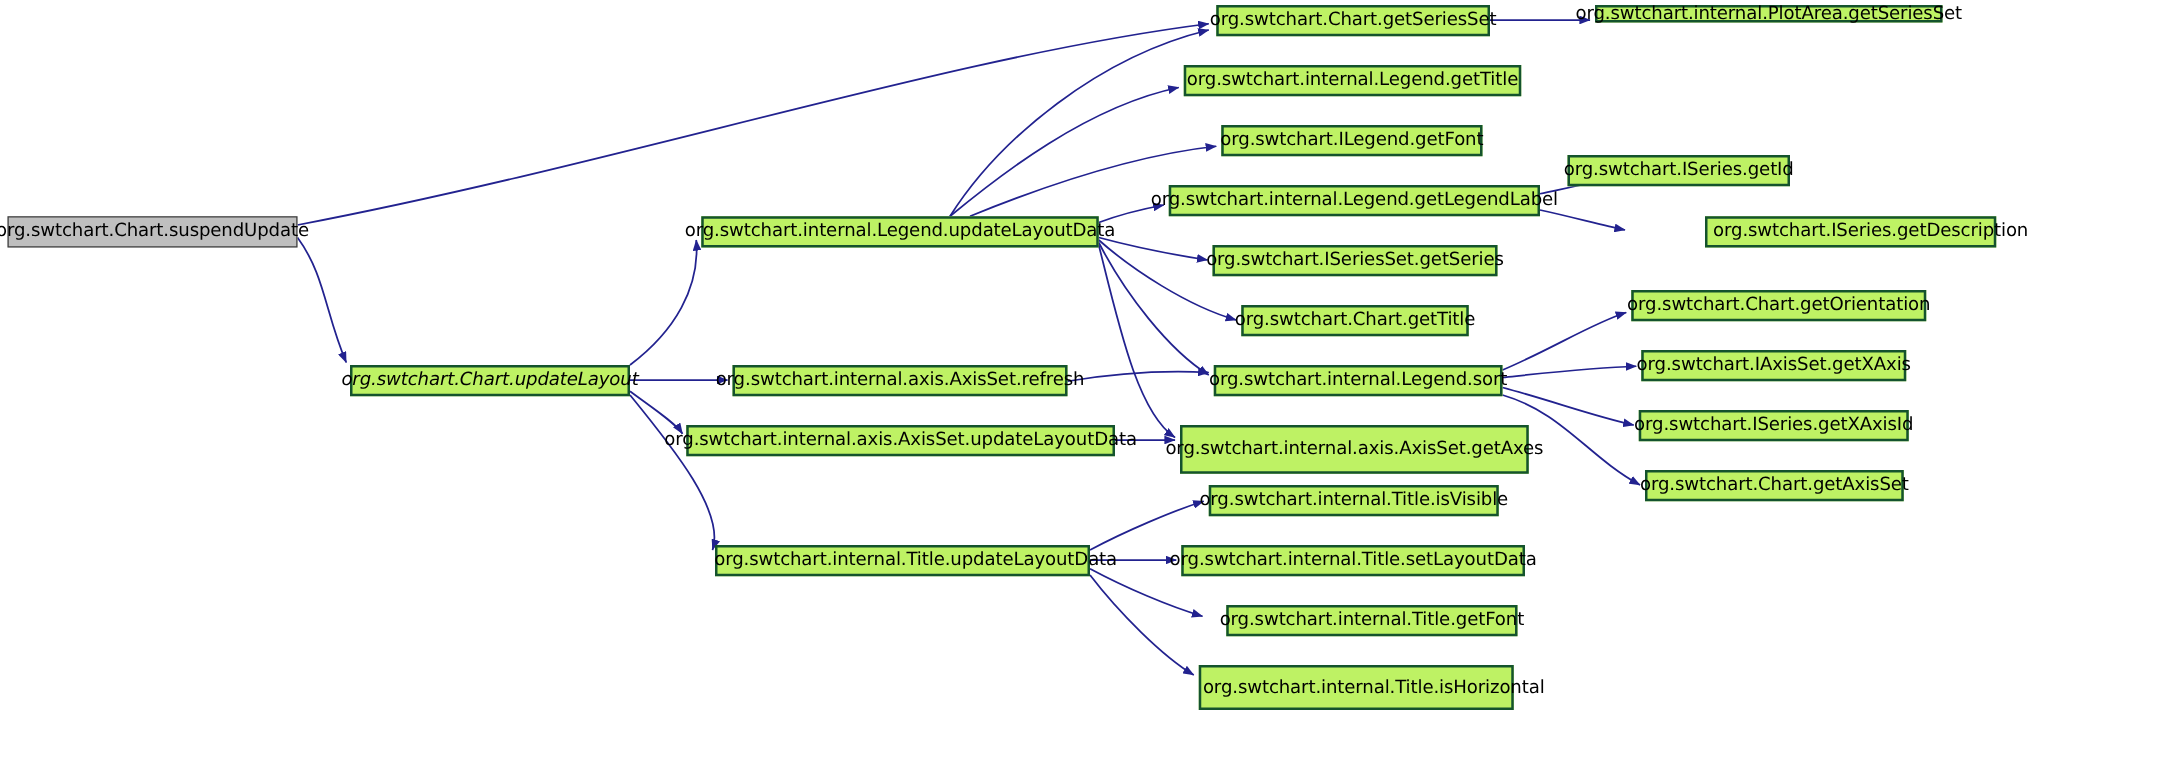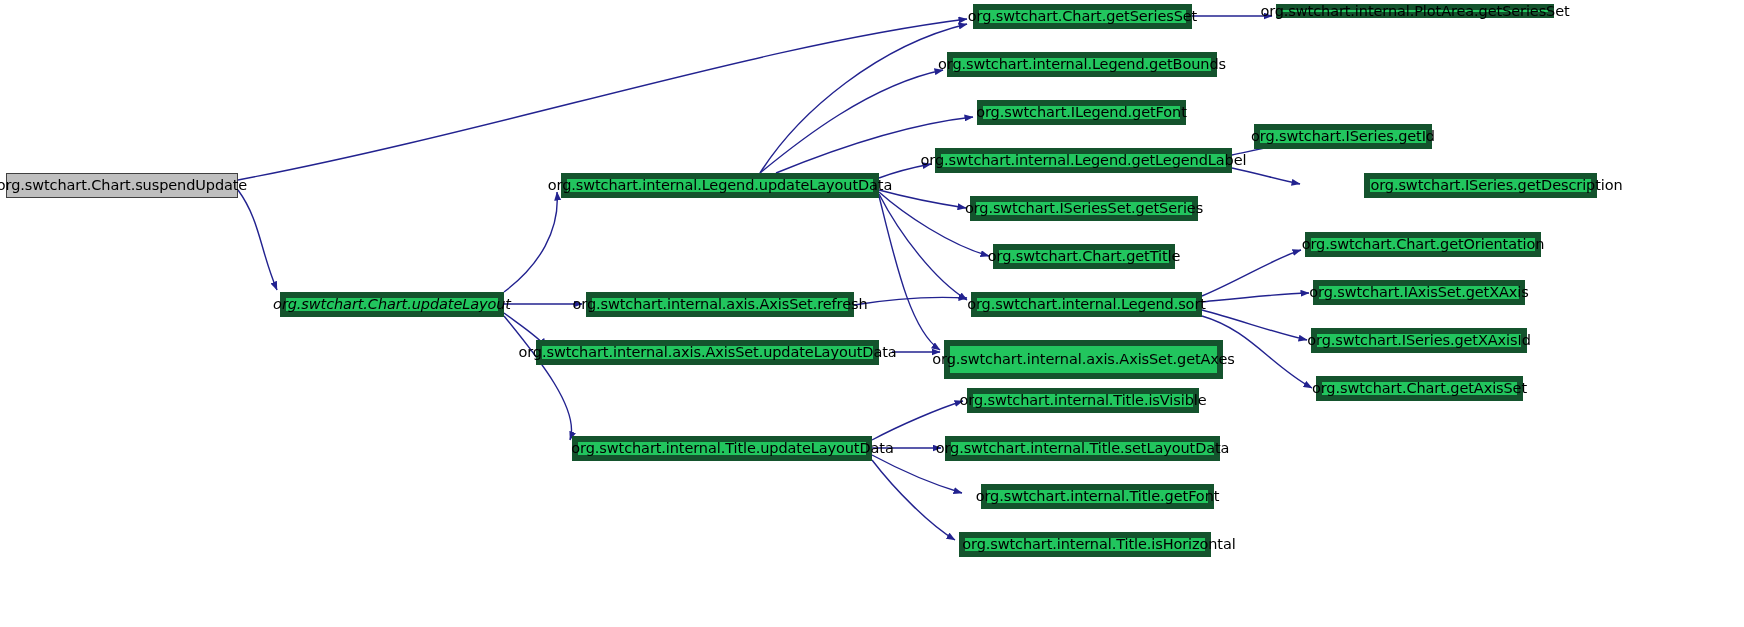--- a/index.html
+++ b/index.html
@@ -19,22 +19,22 @@
     position: absolute;
     left: 0;
     top: 0;
     width: 1744px;
     height: 627px;
     pointer-events: none;
   }
   .node {
     position: absolute;
     box-sizing: border-box;
-    border: 6px solid #14532d;
-    background: #22c55e;
+    border: 2px solid #14532d;
+    background: #bef264;
     color: #000000;
     font-size: 14.5px;
     line-height: 1;
     display: flex;
     align-items: center;
     justify-content: center;
     white-space: nowrap;
     letter-spacing: -0.1px;
     z-index: 2;
   }
@@ -92,31 +92,31 @@
       </div>
       <div class="node" style="left: 280px; top: 292px; width: 224px; height: 25px; font-style: italic;">
         <span class="node-label">org.swtchart.Chart.updateLayout</span>
       </div>
       <div class="node" style="left: 561px; top: 173px; width: 318px; height: 25px;">
         <span class="node-label">org.swtchart.internal.Legend.updateLayoutData</span>
       </div>
       <div class="node" style="left: 586px; top: 292px; width: 268px; height: 25px;">
         <span class="node-label">org.swtchart.internal.axis.AxisSet.refresh</span>
       </div>
-      <div class="node" style="left: 536px; top: 340px; width: 343px; height: 25px;">
+      <div class="node" style="left: 549px; top: 340px; width: 343px; height: 25px;">
         <span class="node-label">org.swtchart.internal.axis.AxisSet.updateLayoutData</span>
       </div>
       <div class="node" style="left: 572px; top: 436px; width: 300px; height: 25px; padding-left: 21px;">
         <span class="node-label">org.swtchart.internal.Title.updateLayoutData</span>
       </div>
       <div class="node" style="left: 973px; top: 4px; width: 219px; height: 25px;">
         <span class="node-label">org.swtchart.Chart.getSeriesSet</span>
       </div>
       <div class="node" style="left: 947px; top: 52px; width: 270px; height: 25px;">
-        <span class="node-label">org.swtchart.internal.Legend.getBounds</span>
+        <span class="node-label">org.swtchart.internal.Legend.getTitle</span>
       </div>
       <div class="node" style="left: 977px; top: 100px; width: 209px; height: 25px;">
         <span class="node-label">org.swtchart.ILegend.getFont</span>
       </div>
       <div class="node" style="left: 935px; top: 148px; width: 297px; height: 25px;">
         <span class="node-label">org.swtchart.internal.Legend.getLegendLabel</span>
       </div>
       <div class="node" style="left: 970px; top: 196px; width: 228px; height: 25px;">
         <span class="node-label">org.swtchart.ISeriesSet.getSeries</span>
       </div>
@@ -131,21 +131,21 @@
       </div>
       <div class="node" style="left: 967px; top: 388px; width: 232px; height: 25px;">
         <span class="node-label">org.swtchart.internal.Title.isVisible</span>
       </div>
       <div class="node" style="left: 945px; top: 436px; width: 275px; height: 25px;">
         <span class="node-label">org.swtchart.internal.Title.setLayoutData</span>
       </div>
       <div class="node" style="left: 966px; top: 484px; width: 233px; height: 25px; margin-left: 15px;">
         <span class="node-label">org.swtchart.internal.Title.getFont</span>
       </div>
-      <div class="node" style="left: 959px; top: 532px; width: 252px; height: 25px; padding-left: 28px;">
+      <div class="node" style="left: 959px; top: 532px; width: 252px; height: 36px; padding-left: 28px;">
         <span class="node-label">org.swtchart.internal.Title.isHorizontal</span>
       </div>
       <div class="node" style="left: 1276px; top: 4px; width: 278px; height: 14px;">
         <span class="node-label">org.swtchart.internal.PlotArea.getSeriesSet</span>
       </div>
       <div class="node" style="left: 1254px; top: 124px; width: 178px; height: 25px;">
         <span class="node-label">org.swtchart.ISeries.getId</span>
       </div>
       <div class="node" style="left: 1364px; top: 173px; width: 233px; height: 25px; padding-left: 32px;">
         <span class="node-label">org.swtchart.ISeries.getDescription</span>

